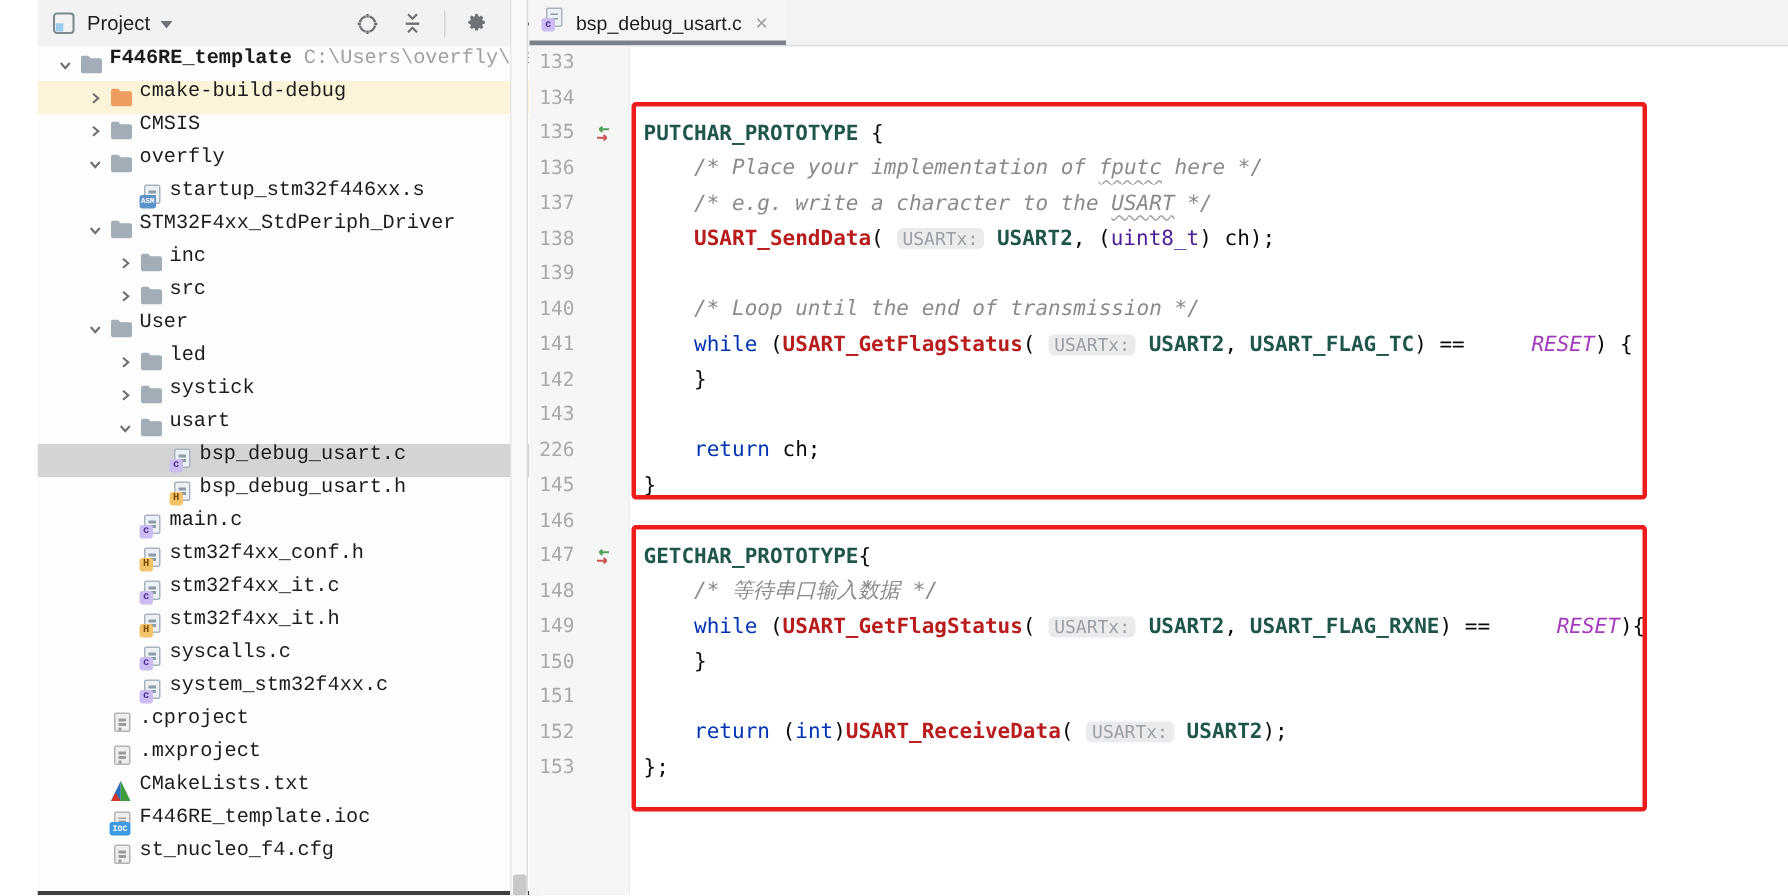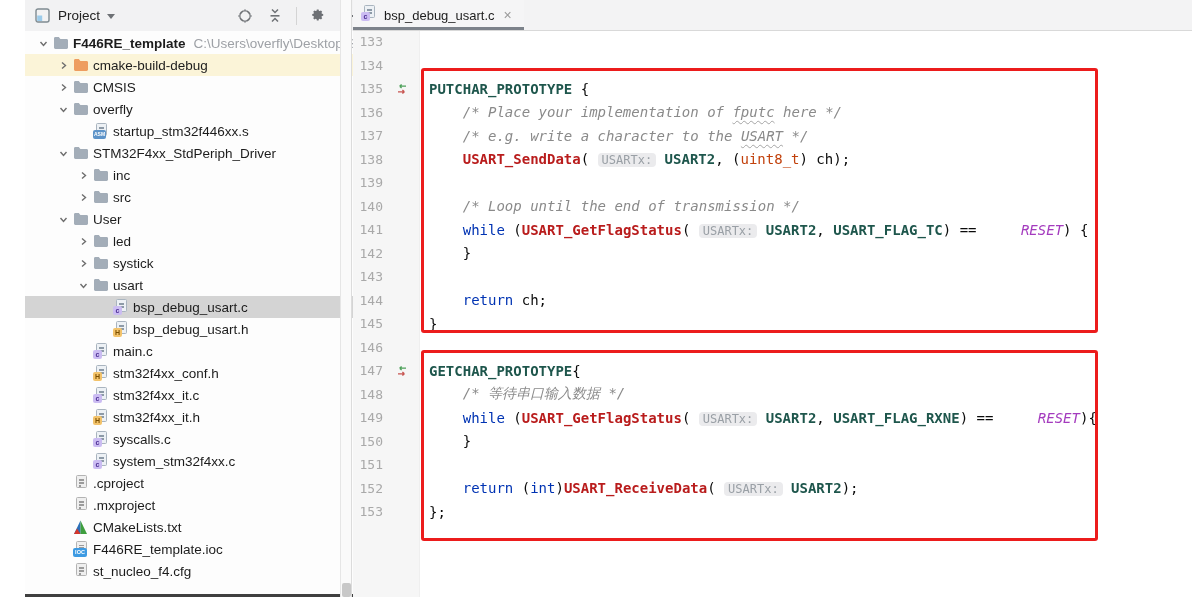--- a/index.html
+++ b/index.html
@@ -12,21 +12,21 @@
   .pp-toolbar { height:31px; background:#F2F2F3; display:flex; align-items:center; padding:0 8px; }
   .pp-title-group { display:flex; align-items:center; gap:7px; }
   .pp-title { font-size:13.5px; color:#222; }
   .caret-down { width:0; height:0; border-left:4px solid transparent; border-right:4px solid transparent; border-top:5px solid #6E7175; margin-top:1px; }
   .pp-tb-right { margin-left:auto; display:flex; align-items:center; gap:12px; }
   .tbico { display:flex; align-items:center; justify-content:center; width:18px; height:18px; cursor:pointer; }
   .tb-sep { width:1px; height:18px; background:#D4D4D4; }
   .minus { width:12px; height:2px; background:#6E7175; border-radius:1px; }
 
   .tree { position:absolute; top:32px; left:0; right:0; bottom:0; font-size:13.5px; color:#1c1c1c; }
-  .tree-row { height:22px; display:flex; align-items:center; white-space:nowrap; overflow:hidden; cursor:pointer; }
+  .tree-row { height:22px; display:flex; white-space:nowrap; overflow:hidden; cursor:pointer;font-family:Liberation Mono, monospace; }
   .tree-row.sel { background:#D4D4D4; }
   .tree-row.exc { background:#FBF4D8; }
   .t-spacer { flex:none; }
   .t-chev { flex:none; width:20px; display:flex; align-items:center; justify-content:center; color:#6E6E6E; }
   .t-icon { flex:none; width:20px; display:flex; align-items:center; justify-content:flex-start; }
   .t-label { flex:none; }
   .t-label.b { font-weight:700; }
   .t-path { color:#9EA1A6; margin-left:8px; }
 
   
@@ -61,21 +61,21 @@
   .cline { height:23.5px; display:flex; align-items:center; }
   .lnum { flex:none; width:30px; text-align:right; color:#A9A9A9; font-size:13px; font-family:"DejaVu Sans Mono", monospace; }
   .gmark { flex:none; width:38px; display:flex; align-items:center; justify-content:center; }
   .ltext { white-space:pre; padding-left:8px; color:#0a0a0a; }
 
   .tk-kw { color:#0033B3; }
   .tk-fn { color:#b91c1c; font-weight:600; }
   .tk-mc { color:#1E564C; font-weight:700; }
   .tk-cm { color:#8A8A8A; font-style:italic; }
   .tk-cw { color:#8A8A8A; font-style:italic; text-decoration:underline; text-decoration-style:wavy; text-decoration-thickness:1px; text-decoration-color:#A5A5A5; text-underline-offset:3px; }
-  .tk-ty { color:#c2410c; }
+  .tk-ty { color:#4c1d95; }
   .tk-rs { color:#A43BBE; font-style:italic;margin-left:36px; }
   .tk-hn { display:inline-block; background:#EBEBED; color:#9AA0A6; border-radius:4px; padding:0 4px; font-size:12px; font-style:normal; }
 
   .ann-box { position:absolute; border:3px solid #EC1C1C; border-radius:3px; pointer-events:none; }
   #ann1 { left:68px; top:37px; width:677px; height:265px; }
   #ann2 { left:68px; top:319px; width:677px; height:191px; }
 </style>
 </head>
 <body>
 
@@ -542,21 +542,21 @@
             <span class="lnum">142</span>
             <span class="gmark"></span>
             <span class="ltext"><span class="tk-p">    }</span></span>
           </div>
           <div class="cline">
             <span class="lnum">143</span>
             <span class="gmark"></span>
             <span class="ltext"></span>
           </div>
           <div class="cline">
-            <span class="lnum">144</span>
+            <span class="lnum">226</span>
             <span class="gmark"></span>
             <span class="ltext"><span class="tk-p">    </span><span class="tk-kw">return</span><span class="tk-p"> ch;</span></span>
           </div>
           <div class="cline">
             <span class="lnum">145</span>
             <span class="gmark"></span>
             <span class="ltext"><span class="tk-p">}</span></span>
           </div>
           <div class="cline">
             <span class="lnum">146</span>

